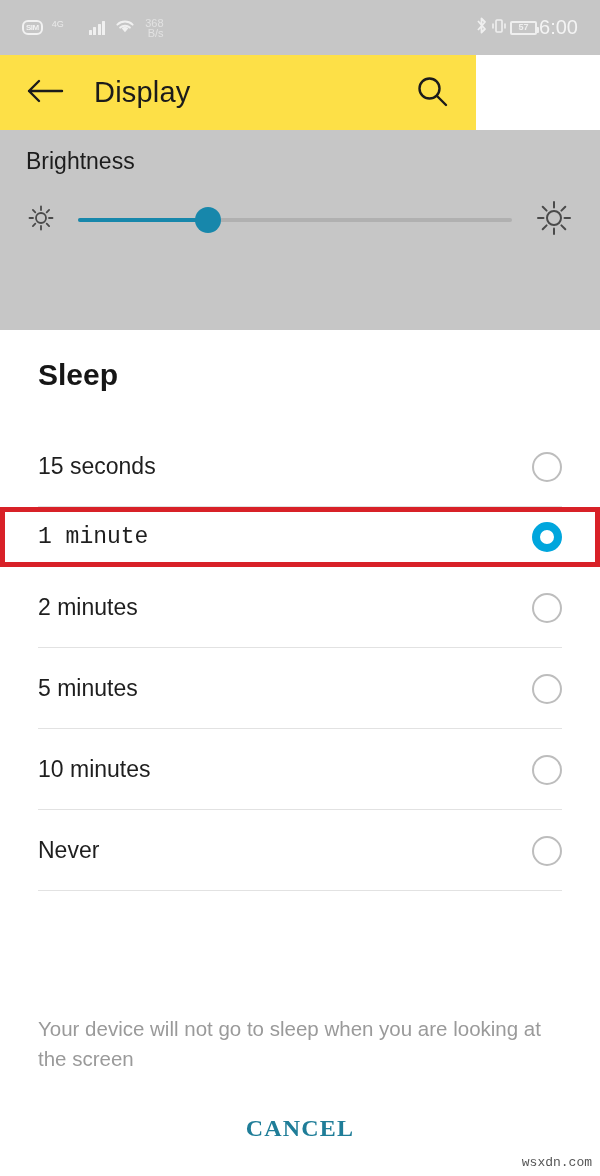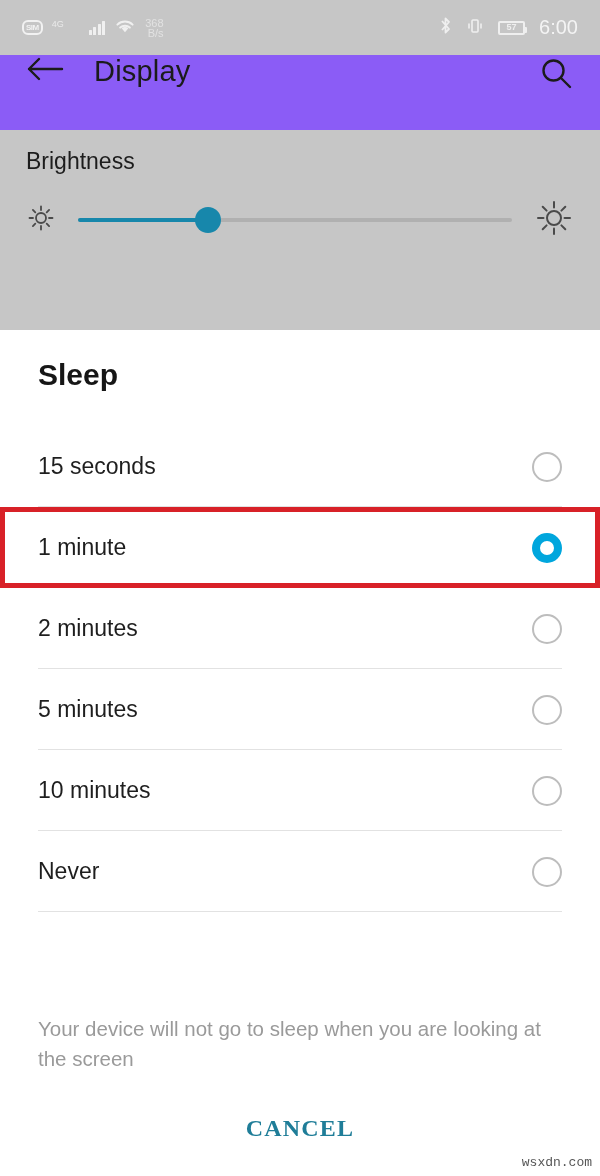--- a/index.html
+++ b/index.html
@@ -12,21 +12,21 @@
   #screen { position:relative; width:600px; height:1176px; background:#fff; }
 
   
   .statusbar {
     position:absolute; left:0; top:0; width:600px; height:55px;
     background:#c6c6c6;
     display:flex; align-items:center; justify-content:space-between;
     padding:0 22px;
   }
   .sb-left, .sb-right { display:flex; align-items:center; gap:9px; }
-  .sb-right { gap:14px; }
+  .sb-right { gap:2px; }
   .sim-badge {
     border:2px solid #f2f2f2; border-radius:6px;
     color:#f2f2f2; font-size:8px; font-weight:bold;
     padding:1px 2px; letter-spacing:-0.5px; line-height:9px;
   }
   .net-wrap { display:flex; align-items:flex-start;gap:24px; }
   .net-label { color:#eaeaea; font-size:9px; line-height:9px; margin-right:1px; }
   .bars { display:flex; align-items:flex-end; gap:1.5px; height:15px; }
   .bars i { display:block; width:3px; background:#f0f0f0; border-radius:0.5px; }
   .bars i:nth-child(1){ height:5px; }
@@ -41,23 +41,23 @@
   }
   .battery::after {
     content:""; position:absolute; right:-4px; top:4px;
     width:2px; height:6px; background:#efefef; border-radius:0 1px 1px 0;
   }
   .battery span { color:#efefef; font-size:9px; font-weight:bold; line-height:9px; }
   .clock { color:#f4f4f4; font-size:20px; line-height:17px; }
 
   
   .appbar {
-    position:absolute; left:0; top:55px; width:600px; height:75px;
-    background:#8b5cf6;
-    display:flex; padding:0 26px;
+    position:absolute; left:0; top:55px; width:476px; height:75px;
+    background:#fde047;
+    display:flex; align-items:center; padding:0 26px;
   }
   .appbar-title {
     font-size:29px; color:#1b1b1b; margin-left:30px; letter-spacing:0.2px;
   }
   .appbar-spacer { flex:1; }
 
   
   .settings {
     position:absolute; left:0; top:130px; width:600px; height:200px;
     background:#c6c6c6;
@@ -123,22 +123,23 @@
     width:30px; height:30px; border-radius:50%;
     border:2px solid #bdbdbd; background:#fff;
     flex:none;
   }
   .radio.selected {
     border:8px solid #00a6dd;
     width:30px; height:30px;
   }
   .option-row.highlighted {
     border:5px solid #d82128;
-    height:81px;
+    height:60px;
     padding:8px 33px;
+    font-family:Liberation Mono, monospace;
   }
   .footnote {
     position:absolute; left:38px; right:30px; top:684px;
     font-size:20.5px; line-height:30px; color:#9a9a9a;
   }
   .cancel-wrap {
     position:absolute; left:0; bottom:0; width:600px; height:96px;
     display:flex; align-items:center; justify-content:center;
   }
   .cancel-btn {

